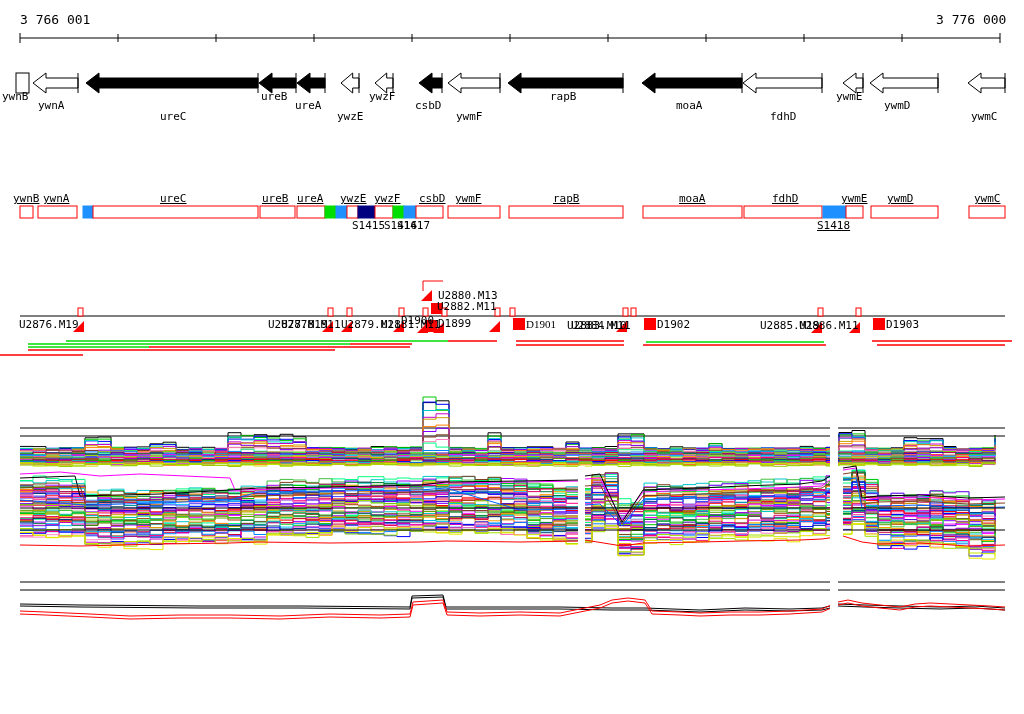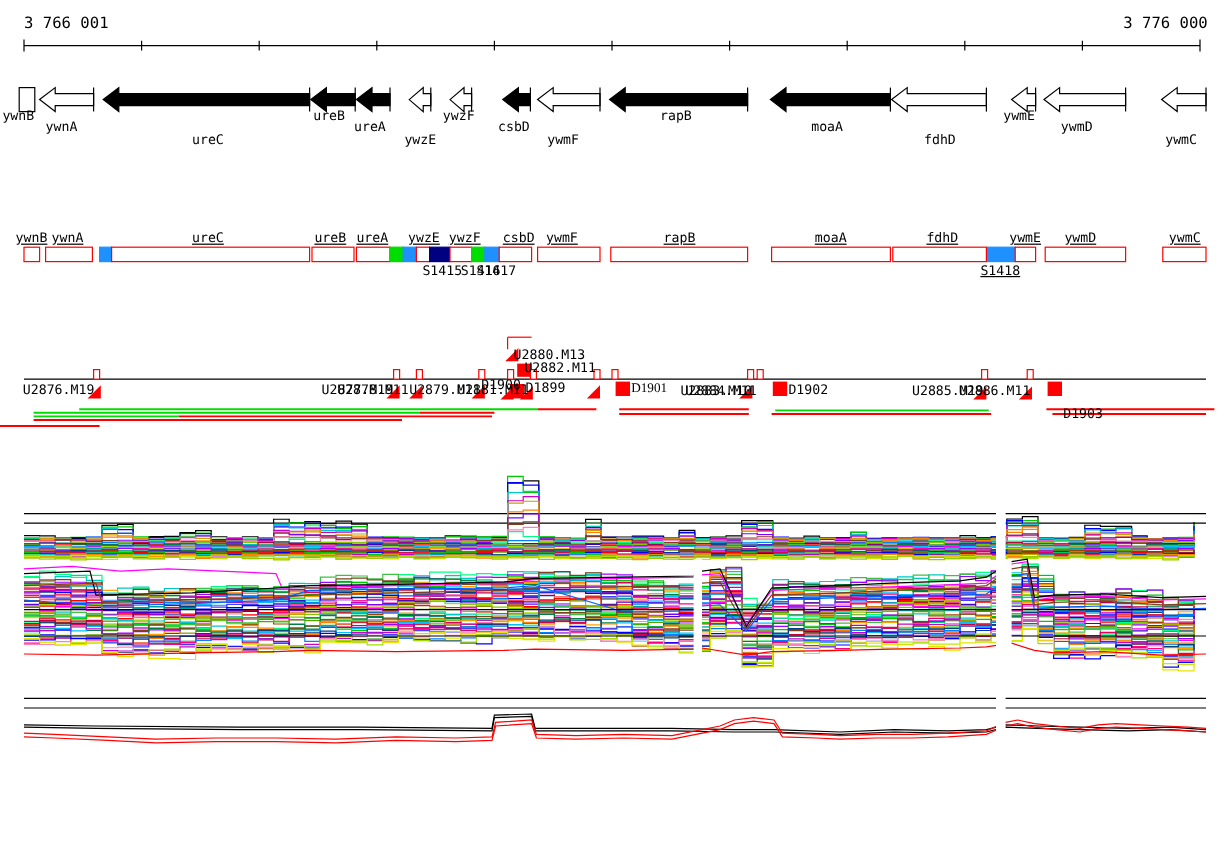--- a/index.html
+++ b/index.html
@@ -293,26 +293,26 @@
     <div class="lbl u" style="left: 553px; top: 193px;">rapB</div>
     <div class="lbl u" style="left: 679px; top: 193px;">moaA</div>
     <div class="lbl u" style="left: 772px; top: 193px;">fdhD</div>
     <div class="lbl u" style="left: 841px; top: 193px;">ywmE</div>
     <div class="lbl u" style="left: 887px; top: 193px;">ywmD</div>
     <div class="lbl u" style="left: 974px; top: 193px;">ywmC</div>
     <div class="lbl" style="left: 352px; top: 220px;">S1415</div>
     <div class="lbl" style="left: 384px; top: 220px;">S1416</div>
     <div class="lbl" style="left: 397px; top: 220px;">S1417</div>
     <div class="lbl" style="left: 817px; top: 220px; text-decoration: underline;">S1418</div>
-    <div class="lbl" style="left: 428px; top: 290px;">U2880.M13</div>
+    <div class="lbl" style="left: 438px; top: 290px;">U2880.M13</div>
     <div class="lbl" style="left: 401px; top: 301px; margin-top: 14px;">D1900</div>
     <div class="lbl" style="left: 438px; top: 318px;">D1899</div>
     <div class="lbl" style="left: 526px; top: 319px; font-family: Liberation Serif, serif;">D1901</div>
     <div class="lbl" style="left: 657px; top: 319px;">D1902</div>
-    <div class="lbl" style="left: 886px; top: 319px; margin-top: 20px;">D1903</div>
+    <div class="lbl" style="left: 886px; top: 319px;">D1903</div>
     <div class="lbl" style="left: 19px; top: 319px;">U2876.M19</div>
     <div class="lbl" style="left: 268px; top: 319px;">U2877.M19</div>
     <div class="lbl" style="left: 281px; top: 319px;">U2878.M11</div>
     <div class="lbl" style="left: 341px; top: 319px;">U2879.M11</div>
     <div class="lbl" style="left: 381px; top: 319px;">U2881.M11</div>
     <div class="lbl" style="left: 437px; top: 301px;">U2882.M11</div>
     <div class="lbl" style="left: 567px; top: 320px;">U2883.M10</div>
     <div class="lbl" style="left: 571px; top: 320px;">U2884.M11</div>
     <div class="lbl" style="left: 760px; top: 320px;">U2885.M19</div>
     <div class="lbl" style="left: 799px; top: 320px;">U2886.M11</div>

